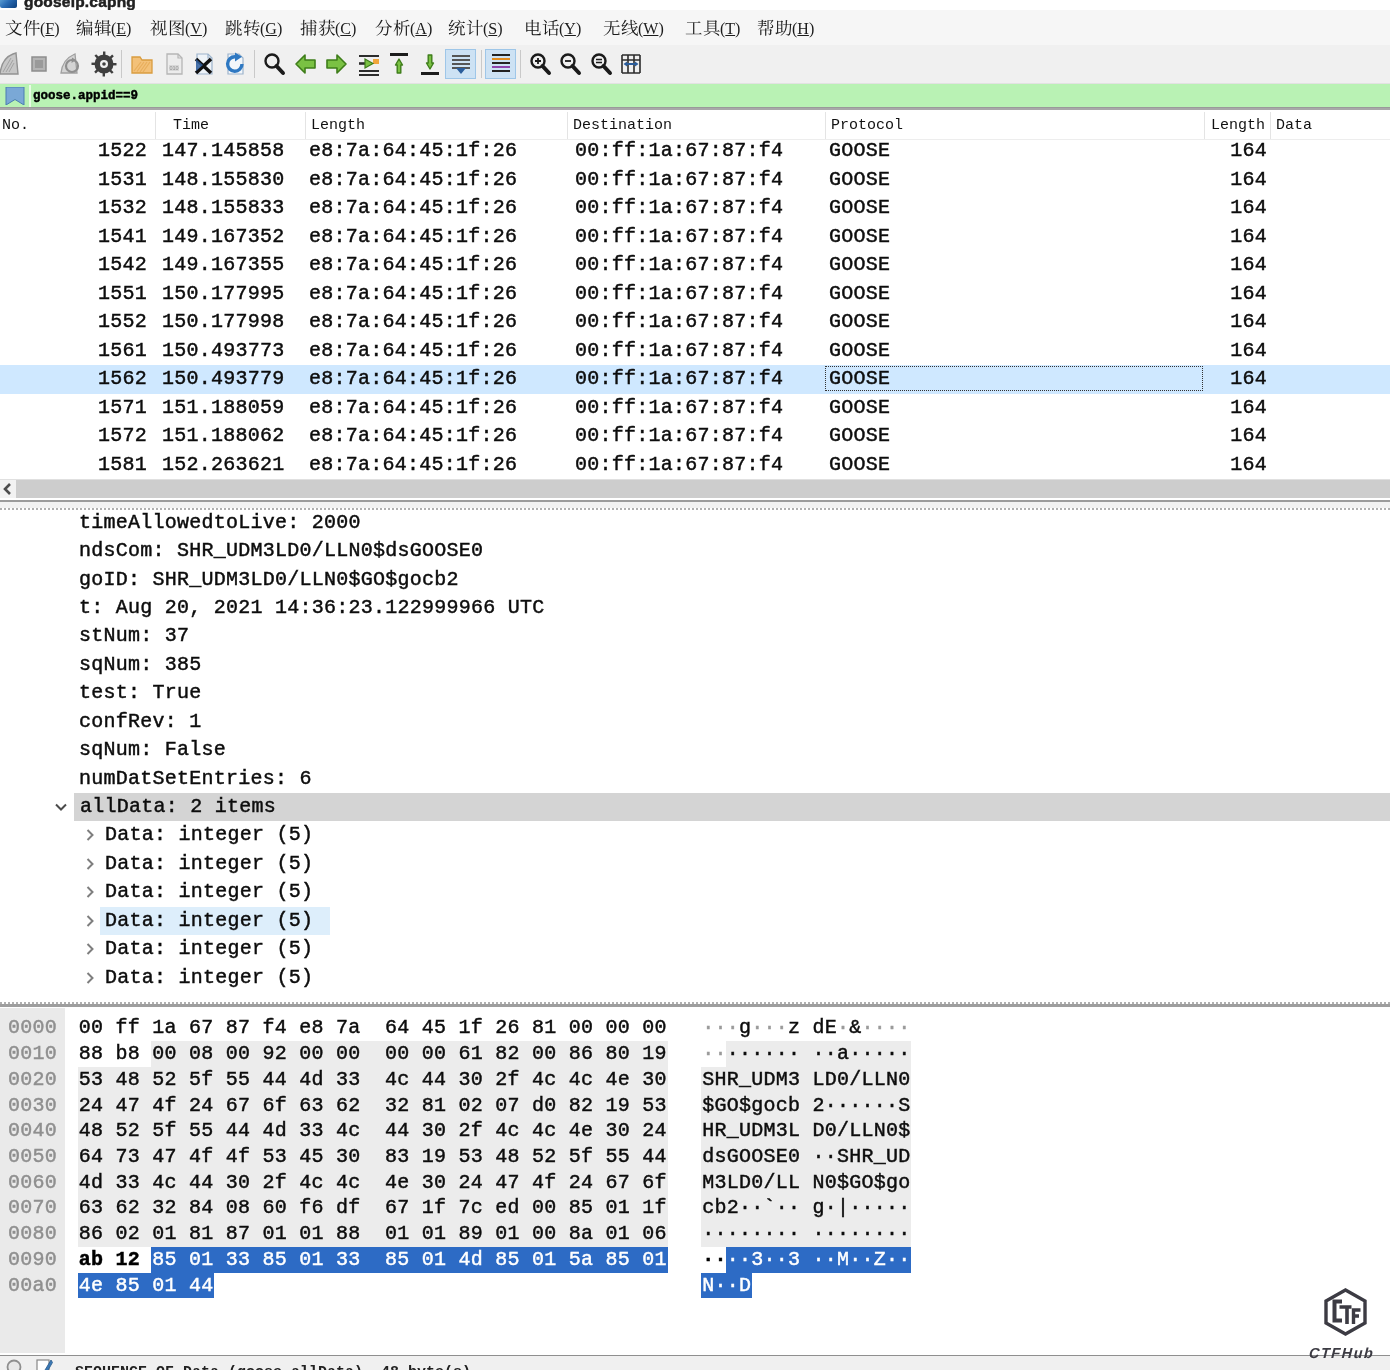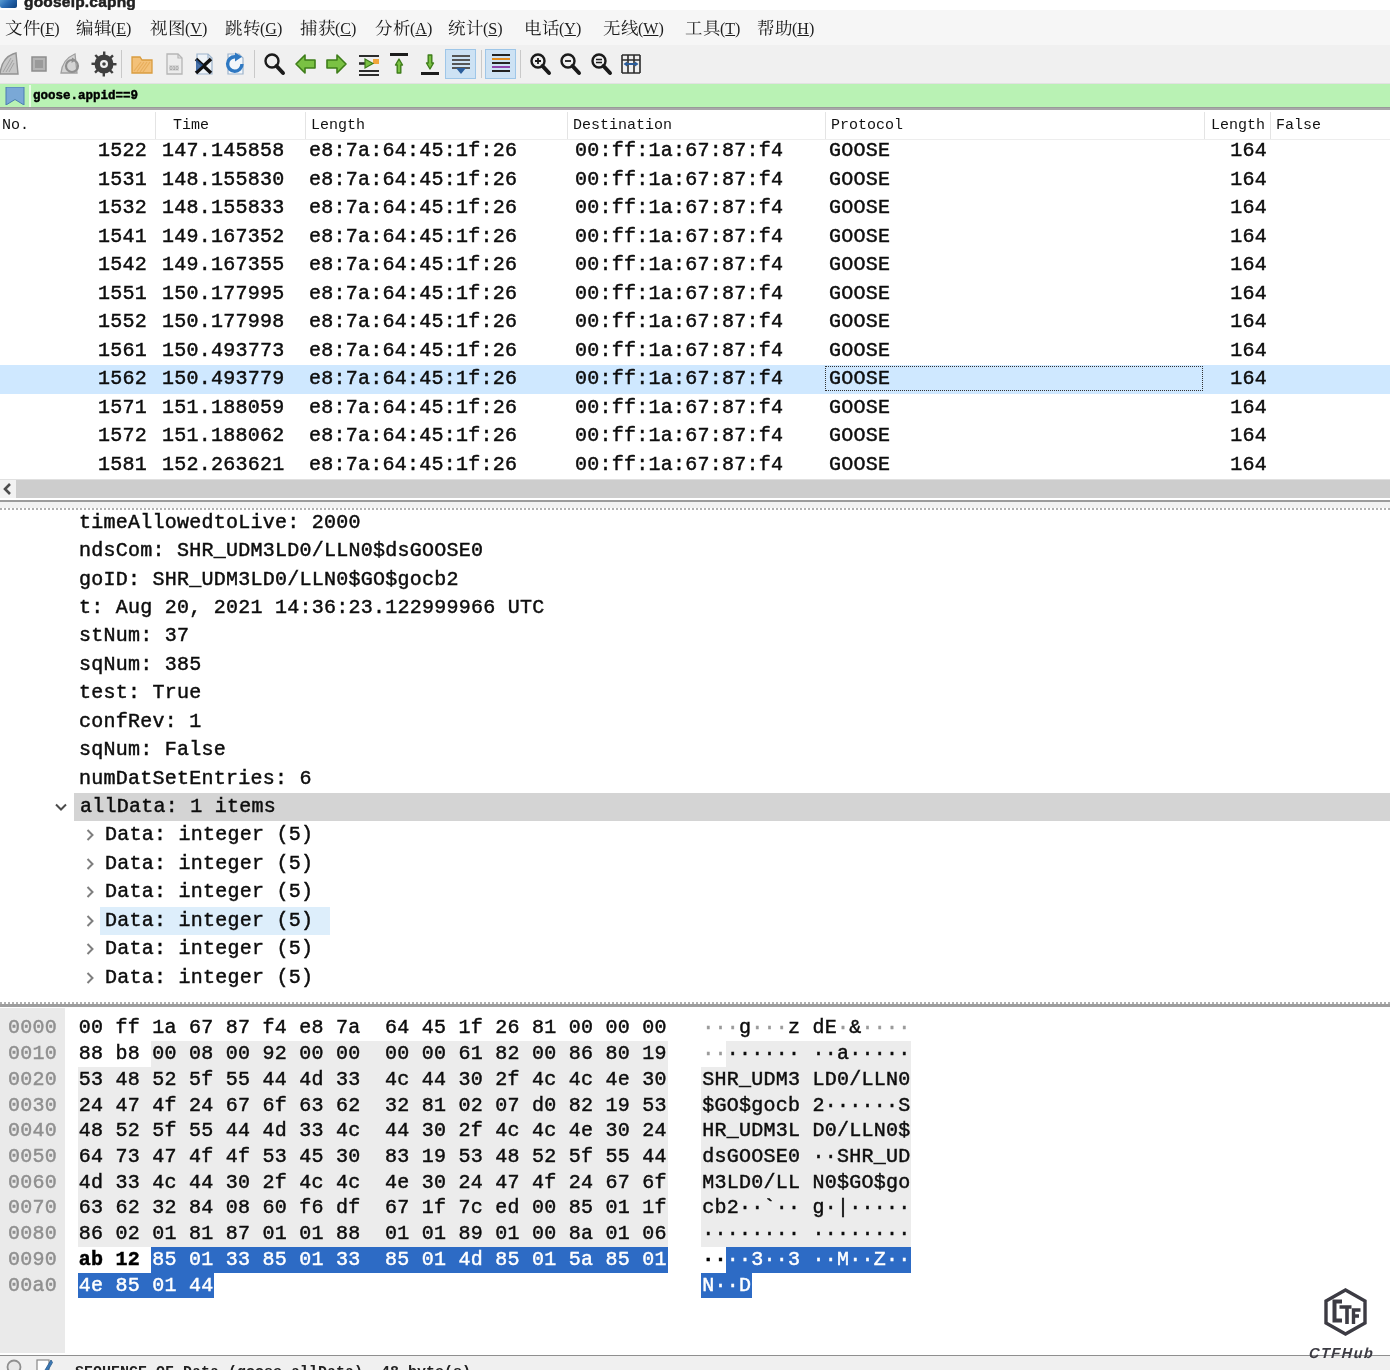--- a/index.html
+++ b/index.html
@@ -190,21 +190,21 @@
 <div class="abs" style="left:567px;top:112px;width:1px;height:27px;background:#e4e4e4"></div>
 <div class="abs" style="left:825px;top:112px;width:1px;height:27px;background:#e4e4e4"></div>
 <div class="abs" style="left:1204px;top:112px;width:1px;height:27px;background:#e4e4e4"></div>
 <div class="abs" style="left:1270px;top:112px;width:1px;height:27px;background:#e4e4e4"></div>
 <div class="abs hdr" style="left:2px;top:110px;height:22px;line-height:31px">No.</div>
 <div class="abs hdr" style="left:173px;top:110px;height:47px;line-height:31px">Time</div>
 <div class="abs hdr" style="left:311px;top:110px;height:30px;line-height:31px">Length</div>
 <div class="abs hdr" style="left:573px;top:110px;height:30px;line-height:31px">Destination</div>
 <div class="abs hdr" style="left:831px;top:110px;height:30px;line-height:31px">Protocol</div>
 <div class="abs hdr" style="left:1211px;top:110px;height:30px;line-height:31px">Length</div>
-<div class="abs hdr" style="left:1276px;top:110px;height:30px;line-height:31px">False</div>
+<div class="abs hdr" style="left:1276px;top:110px;height:30px;line-height:31px">Data</div>
 <div class="row mono" style="top:137px;height:28.5px;line-height:28.5px;"><span class="abs" style="top:0;left:0;width:147px;text-align:right">1522</span><span class="abs" style="top:0;left:162px">147.145858</span><span class="abs" style="top:0;left:309px">e8:7a:64:45:1f:26</span><span class="abs" style="top:0;left:575px">00:ff:1a:67:87:f4</span><span class="abs" style="top:0;left:829px">GOOSE</span><span class="abs" style="top:0;left:1100px;width:167px;text-align:right">164</span></div>
 <div class="row mono" style="top:165.5px;height:28.5px;line-height:28.5px;"><span class="abs" style="top:0;left:0;width:147px;text-align:right">1531</span><span class="abs" style="top:0;left:162px">148.155830</span><span class="abs" style="top:0;left:309px">e8:7a:64:45:1f:26</span><span class="abs" style="top:0;left:575px">00:ff:1a:67:87:f4</span><span class="abs" style="top:0;left:829px">GOOSE</span><span class="abs" style="top:0;left:1100px;width:167px;text-align:right">164</span></div>
 <div class="row mono" style="top:194px;height:28.5px;line-height:28.5px;"><span class="abs" style="top:0;left:0;width:147px;text-align:right">1532</span><span class="abs" style="top:0;left:162px">148.155833</span><span class="abs" style="top:0;left:309px">e8:7a:64:45:1f:26</span><span class="abs" style="top:0;left:575px">00:ff:1a:67:87:f4</span><span class="abs" style="top:0;left:829px">GOOSE</span><span class="abs" style="top:0;left:1100px;width:167px;text-align:right">164</span></div>
 <div class="row mono" style="top:222.5px;height:28.5px;line-height:28.5px;"><span class="abs" style="top:0;left:0;width:147px;text-align:right">1541</span><span class="abs" style="top:0;left:162px">149.167352</span><span class="abs" style="top:0;left:309px">e8:7a:64:45:1f:26</span><span class="abs" style="top:0;left:575px">00:ff:1a:67:87:f4</span><span class="abs" style="top:0;left:829px">GOOSE</span><span class="abs" style="top:0;left:1100px;width:167px;text-align:right">164</span></div>
 <div class="row mono" style="top:251px;height:28.5px;line-height:28.5px;"><span class="abs" style="top:0;left:0;width:147px;text-align:right">1542</span><span class="abs" style="top:0;left:162px">149.167355</span><span class="abs" style="top:0;left:309px">e8:7a:64:45:1f:26</span><span class="abs" style="top:0;left:575px">00:ff:1a:67:87:f4</span><span class="abs" style="top:0;left:829px">GOOSE</span><span class="abs" style="top:0;left:1100px;width:167px;text-align:right">164</span></div>
 <div class="row mono" style="top:279.5px;height:28.5px;line-height:28.5px;"><span class="abs" style="top:0;left:0;width:147px;text-align:right">1551</span><span class="abs" style="top:0;left:162px">150.177995</span><span class="abs" style="top:0;left:309px">e8:7a:64:45:1f:26</span><span class="abs" style="top:0;left:575px">00:ff:1a:67:87:f4</span><span class="abs" style="top:0;left:829px">GOOSE</span><span class="abs" style="top:0;left:1100px;width:167px;text-align:right">164</span></div>
 <div class="row mono" style="top:308px;height:28.5px;line-height:28.5px;"><span class="abs" style="top:0;left:0;width:147px;text-align:right">1552</span><span class="abs" style="top:0;left:162px">150.177998</span><span class="abs" style="top:0;left:309px">e8:7a:64:45:1f:26</span><span class="abs" style="top:0;left:575px">00:ff:1a:67:87:f4</span><span class="abs" style="top:0;left:829px">GOOSE</span><span class="abs" style="top:0;left:1100px;width:167px;text-align:right">164</span></div>
 <div class="row mono" style="top:336.5px;height:28.5px;line-height:28.5px;"><span class="abs" style="top:0;left:0;width:147px;text-align:right">1561</span><span class="abs" style="top:0;left:162px">150.493773</span><span class="abs" style="top:0;left:309px">e8:7a:64:45:1f:26</span><span class="abs" style="top:0;left:575px">00:ff:1a:67:87:f4</span><span class="abs" style="top:0;left:829px">GOOSE</span><span class="abs" style="top:0;left:1100px;width:167px;text-align:right">164</span></div>
 <div class="row mono" style="top:365px;height:28.5px;line-height:28.5px;background:#cfe8ff;"><span class="abs" style="top:0;left:0;width:147px;text-align:right">1562</span><span class="abs" style="top:0;left:162px">150.493779</span><span class="abs" style="top:0;left:309px">e8:7a:64:45:1f:26</span><span class="abs" style="top:0;left:575px">00:ff:1a:67:87:f4</span><span class="abs" style="top:0;left:829px">GOOSE</span><span class="abs" style="top:0;left:1100px;width:167px;text-align:right">164</span><span class="abs" style="left:825px;top:1px;width:378px;height:25px;border:1px dotted #333"></span></div>
 <div class="row mono" style="top:393.5px;height:28.5px;line-height:28.5px;"><span class="abs" style="top:0;left:0;width:147px;text-align:right">1571</span><span class="abs" style="top:0;left:162px">151.188059</span><span class="abs" style="top:0;left:309px">e8:7a:64:45:1f:26</span><span class="abs" style="top:0;left:575px">00:ff:1a:67:87:f4</span><span class="abs" style="top:0;left:829px">GOOSE</span><span class="abs" style="top:0;left:1100px;width:167px;text-align:right">164</span></div>
@@ -225,21 +225,21 @@
 <div class="abs mono" style="left:79px;top:622.48px;height:28.42px;line-height:28.42px">stNum: 37</div>
 <div class="abs mono" style="left:79px;top:650.9px;height:28.42px;line-height:28.42px">sqNum: 385</div>
 <div class="abs mono" style="left:79px;top:679.32px;height:28.42px;line-height:28.42px">test: True</div>
 <div class="abs mono" style="left:79px;top:707.74px;height:28.42px;line-height:28.42px">confRev: 1</div>
 <div class="abs mono" style="left:79px;top:736.16px;height:28.42px;line-height:28.42px">sqNum: False</div>
 <div class="abs mono" style="left:79px;top:764.58px;height:28.42px;line-height:28.42px">numDatSetEntries: 6</div>
 <div class="abs" style="left:74px;top:793px;width:1316px;height:28.42px;background:#d4d4d4"></div>
 <svg class="abs" style="left:53px;top:799px" width="16" height="16" viewBox="0 0 16 16">
     <path d="M3 5.5 L8 10.5 L13 5.5" fill="none" stroke="#4b4b4b" stroke-width="2"></path>
   </svg>
-<div class="abs mono" style="left:80px;top:793px;height:28.42px;line-height:28.42px">allData: 1 items</div>
+<div class="abs mono" style="left:80px;top:793px;height:28.42px;line-height:28.42px">allData: 2 items</div>
 <svg class="abs" style="left:82px;top:827.42px" width="16" height="16" viewBox="0 0 16 16">
     <path d="M5.5 3 L10.5 8 L5.5 13" fill="none" stroke="#7e7e7e" stroke-width="2"></path>
   </svg>
 <div class="abs mono" style="left:105px;top:821.42px;height:28.42px;line-height:28.42px">Data: integer (5)</div>
 <svg class="abs" style="left:82px;top:855.84px" width="16" height="16" viewBox="0 0 16 16">
     <path d="M5.5 3 L10.5 8 L5.5 13" fill="none" stroke="#7e7e7e" stroke-width="2"></path>
   </svg>
 <div class="abs mono" style="left:105px;top:849.84px;height:28.42px;line-height:28.42px">Data: integer (5)</div>
 <svg class="abs" style="left:82px;top:884.26px" width="16" height="16" viewBox="0 0 16 16">
     <path d="M5.5 3 L10.5 8 L5.5 13" fill="none" stroke="#7e7e7e" stroke-width="2"></path>

